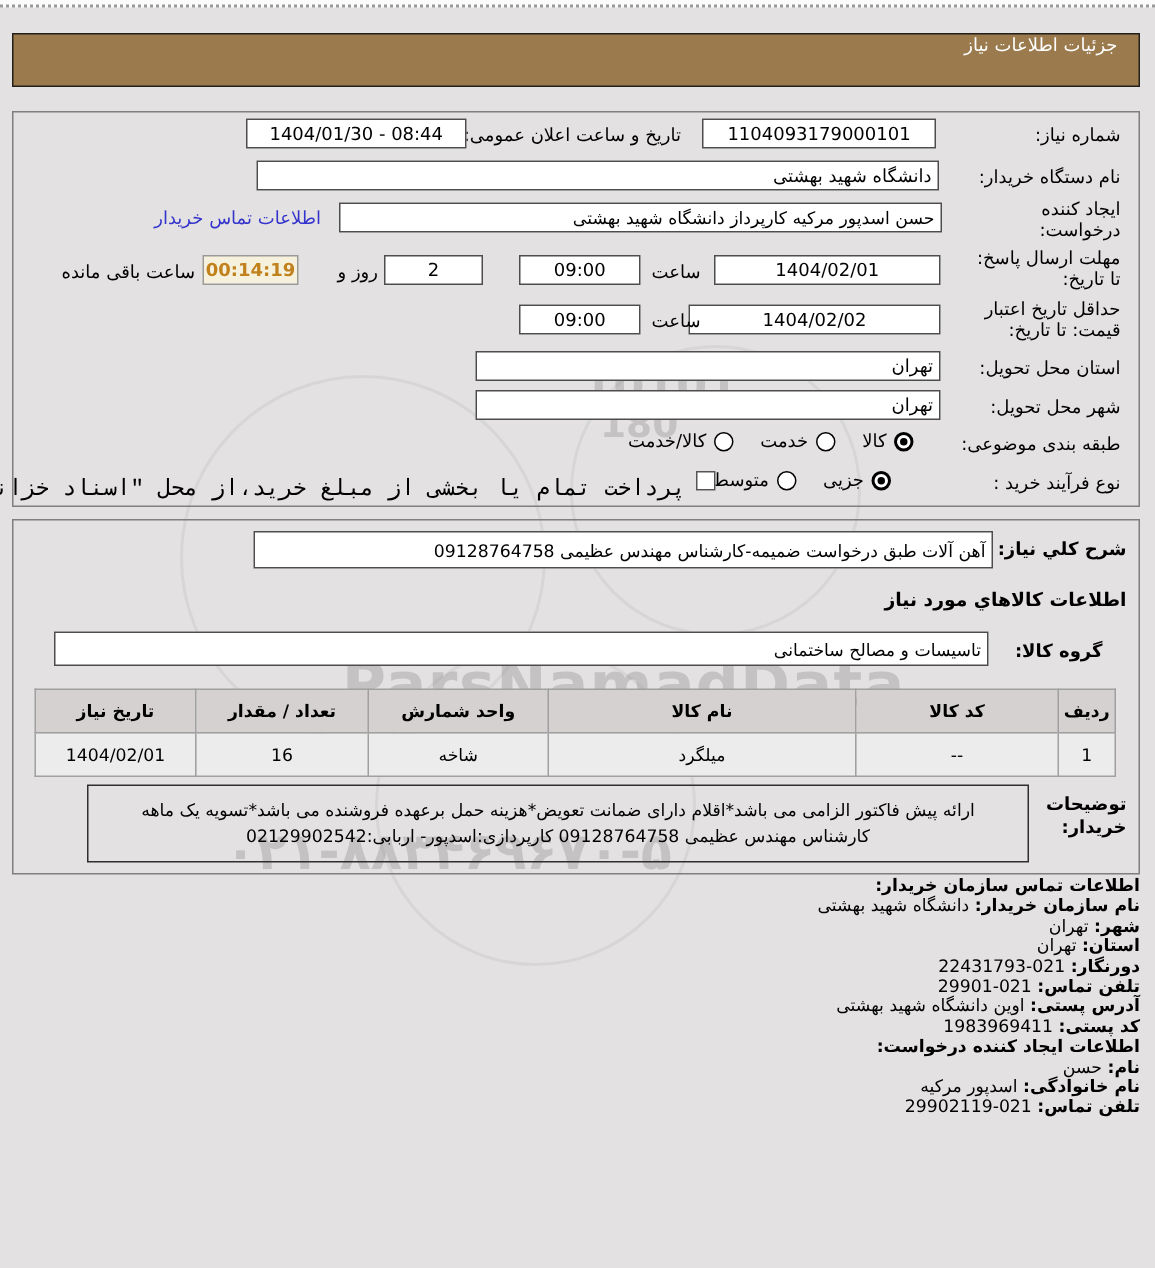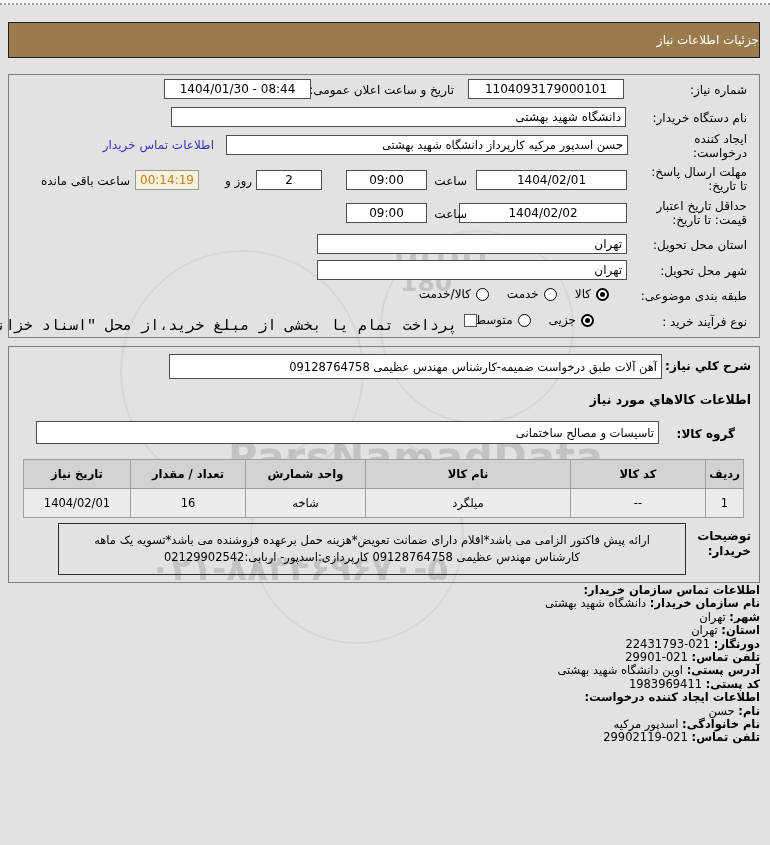--- a/index.html
+++ b/index.html
@@ -8,38 +8,38 @@
     background:#e3e1e1;
     font-family:"DejaVu Sans","Liberation Sans",sans-serif;
     font-size:12px;color:#000;direction:rtl;
   }
   
   .top-strip{position:absolute;top:0;left:0;width:770px;height:3px;background:#fbfbfb;border-bottom:2px dotted #9a9a9a;}
   
   .title-bar{
     position:absolute;top:22px;left:8px;width:752px;height:36px;
     background:#9b7b4e;border:1px solid #23201c;box-sizing:border-box;
-    display:flex;align-items:center;justify-content:flex-start;
-    color:#fff;font-size:12px;z-index:3;
+    display:flex;align-items:flex-start;justify-content:flex-start;
+    color:#fff;font-size:12px;padding-right:14px;z-index:3;
   }
   
   .wm{position:absolute;z-index:0;color:rgba(125,122,122,0.30);font-weight:bold;pointer-events:none;white-space:nowrap;}
   .wm-circle{position:absolute;z-index:0;border:2px solid rgba(120,120,120,0.10);border-radius:50%;pointer-events:none;}
   
   .panel{position:absolute;left:8px;width:752px;border:1px solid #7f7f7f;box-sizing:border-box;z-index:1;}
   .lbl{position:absolute;font-size:12px;white-space:nowrap;z-index:2;}
   .lbl.b{font-weight:bold;}
   .field{
     position:absolute;height:20px;background:#fff;border:1px solid #4d4d4d;box-sizing:border-box;
     display:flex;align-items:center;font-size:12px;z-index:2;overflow:hidden;white-space:nowrap;
   }
   .field.center{justify-content:center;}
   .field.rt{justify-content:flex-start;padding-right:4px;}
   .field.small-text{font-size:11.5px;}
-  .field.remain{background:#f6f1dd;border:1px solid #9a9a9a;color:#c1811c;font-weight:normal;margin-left:11px;}
+  .field.remain{background:#f6f1dd;border:1px solid #9a9a9a;color:#c1811c;font-weight:bold;margin-left:11px;}
   .link{color:#3434cd;font-size:12px;cursor:pointer;position:absolute;white-space:nowrap;z-index:2;}
   
   .opt-row{position:absolute;display:flex;align-items:center;gap:18px;z-index:2;}
   .opt{display:flex;align-items:center;gap:5px;}
   .radio{width:13px;height:13px;border:1px solid #000;border-radius:50%;background:#fff;display:inline-block;position:relative;box-sizing:border-box;flex:0 0 auto;}
   .radio.checked{border-width:2px;}
   .radio.checked::after{content:"";position:absolute;top:2px;left:2px;right:2px;bottom:2px;background:#000;border-radius:50%;}
   .checkbox{width:13px;height:13px;border:1px solid #555;background:#fff;display:inline-block;box-sizing:border-box;flex:0 0 auto;position:absolute;z-index:2;}
   
   table.goods{position:absolute;top:112px;right:15px;width:720px;border-collapse:collapse;table-layout:fixed;z-index:2;}

